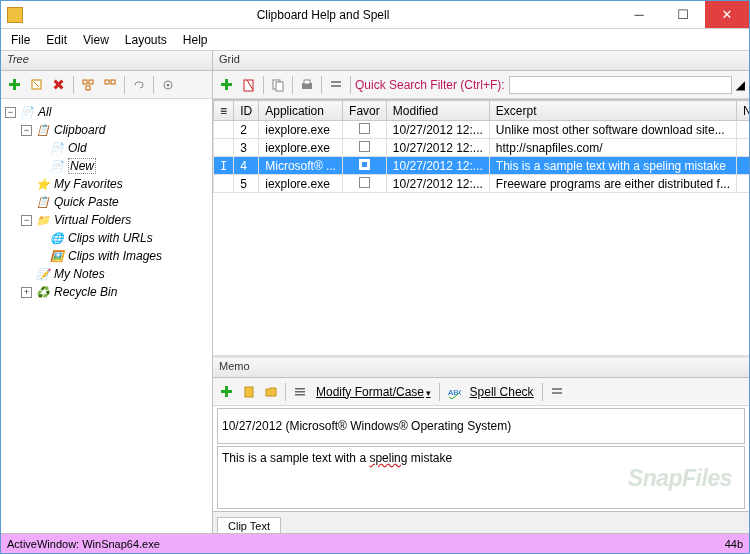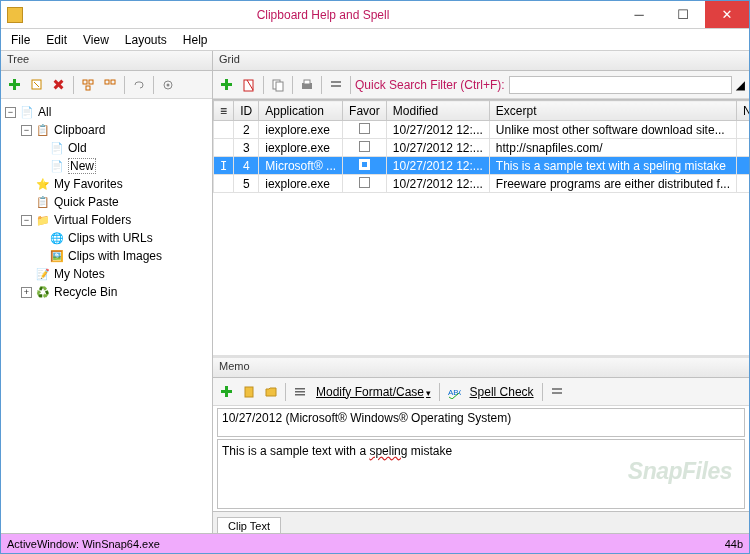--- a/index.html
+++ b/index.html
@@ -1,26 +1,26 @@
 <!DOCTYPE html>
 <html><head>
 <meta charset="utf-8">
 <style>
 * { box-sizing: border-box; margin: 0; padding: 0; }
 body { font-family: "Segoe UI", Tahoma, sans-serif; font-size: 11px; background: #fff; width: 750px; height: 554px; overflow: hidden; display: flex; flex-direction: column; border: 1px solid #5a9bd4; }
 .titlebar { height: 28px; background: #fff; display: flex; align-items: center; border-bottom: 1px solid #d0d0d0; }
 .titlebar-icon { width: 16px; height: 16px; margin: 0 6px; background: #f0c040; border: 1px solid #c09020; }
-.titlebar-title { flex: 1; text-align: center; font-size: 12px; color: #be185d; }
+.titlebar-title { flex: 1; text-align: center; font-size: 12px; color: #000000; }
 .winbtns { display: flex; }
 .winbtn { width: 44px; height: 27px; display: flex; align-items: center; justify-content: center; font-size: 13px; color: #333; }
 .winbtn.close { background: #e04040; color: #fff; }
 .menubar { height: 22px; display: flex; align-items: center; padding: 0 2px; border-bottom: 1px solid #d0d0d0; font-size: 12px; }
 .menubar span { padding: 2px 8px; cursor: default; }
 .panels { flex: 1; display: flex; min-height: 0; }
-.panel-left { width: 212px; display: flex; flex-direction: column; border-right: 1px solid #c0c0c0; }
+.panel-left { width: 212px; display: flex; flex-direction: column; border-right: 1px solid #c0c0c0; font-style: italic; }
 .panel-right { flex: 1; display: flex; flex-direction: column; min-width: 0; }
 .panel-header { height: 20px; background: linear-gradient(#f8f8f8,#e8e8e8); border-bottom: 1px solid #c0c0c0; padding: 2px 6px; font-size: 11px; color: #333; }
 .toolbar { height: 28px; display: flex; align-items: center; padding: 2px 4px; border-bottom: 1px solid #d8d8d8; gap: 2px; background: #f5f5f5; }
 .tbtn { width: 20px; height: 20px; display: flex; align-items: center; justify-content: center; border: 1px solid transparent; cursor: default; }
 .tsep { width: 1px; height: 18px; background: #c0c0c0; margin: 0 2px; }
 .tree { flex: 1; overflow: auto; padding: 4px 2px; background: #fff; font-size: 12px; }
 .tree-node { display: flex; align-items: center; height: 18px; white-space: nowrap; cursor: default; }
 .exp { width: 11px; height: 11px; border: 1px solid #888; display: inline-flex; align-items: center; justify-content: center; font-size: 9px; line-height: 1; margin-right: 3px; background: #fff; color: #333; }
 .ticon { width: 16px; height: 16px; margin-right: 3px; display: inline-flex; align-items: center; justify-content: center; font-size: 11px; }
 .ind { display: inline-block; }
@@ -31,31 +31,31 @@
 .qsf-input { flex: 1; height: 18px; border: 1px solid #c0c0c0; padding: 0 3px; font-size: 11px; }
 .eraser { font-size: 12px; }
 .grid { flex: 1; overflow: auto; background: #fff; border-top: 1px solid #c0c0c0; }
 table { border-collapse: collapse; width: 100%; font-size: 12px; }
 th { background: linear-gradient(#f8f8f8,#e8e8e8); border: 1px solid #c8c8c8; text-align: left; padding: 2px 6px; font-weight: normal; height: 20px; }
 td { border: 1px solid #e0e0e0; padding: 1px 6px; height: 18px; white-space: nowrap; overflow: hidden; }
 tr.selrow td { background: #3399ff; color: #fff; }
 .chk { width: 11px; height: 11px; border: 1px solid #888; display: inline-block; }
 tr.selrow .chk { background: #3399ff; border-color: #fff; box-shadow: inset 0 0 0 2px #fff; }
 .col-h { width: 18px; }
-.col-id { width: 32px; text-align: center; margin-left: 28px; }
+.col-id { width: 32px; text-align: left; margin-left: 28px; }
 .col-app { width: 100px; }
 .col-fav { width: 36px; text-align: center; }
 .col-mod { width: 115px; }
 .col-notes { width: 50px; }
 .splitter { height: 3px; background: #e0e0e0; cursor: row-resize; }
 .memo-area { height: 175px; display: flex; flex-direction: column; }
 .memo-toolbar { height: 28px; display: flex; align-items: center; padding: 2px 4px; gap: 2px; background: #f5f5f5; border-bottom: 1px solid #d8d8d8; font-size: 12px; }
 .memo-toolbar .tlabel { padding: 0 4px; text-decoration: underline; cursor: default; }
 .memo-toolbar .dd { font-size: 9px; margin-left: 2px; }
-.memo-title { height: 29px; border: 1px solid #c0c0c0; margin: 2px 4px 0 4px; padding: 2px 4px; background: #fff; font-size: 12px; }
+.memo-title { height: 36px; border: 1px solid #c0c0c0; margin: 2px 4px 0 4px; padding: 10px 4px; background: #fff; font-size: 12px; }
 .memo-body { flex: 1; border: 1px solid #c0c0c0; margin: 2px 4px; padding: 4px; background: #fff; font-size: 12px; position: relative; }
 .spell-err { text-decoration: underline wavy #d02020; }
 .watermark { position: absolute; right: 12px; top: 18px; font-size: 23px; font-weight: bold; font-style: italic; color: #d8e4da; letter-spacing: -0.5px; }
 .tab-strip { height: 22px; display: flex; align-items: flex-end; padding: 0 4px; border-top: 1px solid #c0c0c0; background: #f0f0f0; }
 .tab { padding: 2px 10px; border: 1px solid #c0c0c0; border-bottom: none; background: #fff; font-size: 11px; margin-bottom: -1px; }
 .statusbar { height: 20px; border-top: 1px solid #c0c0c0; display: flex; align-items: center; padding: 0 6px; font-size: 11px; background: #f0abfc; }
 .statusbar .right { margin-left: auto; }
 svg { display: block; }
 </style>
 </head>

